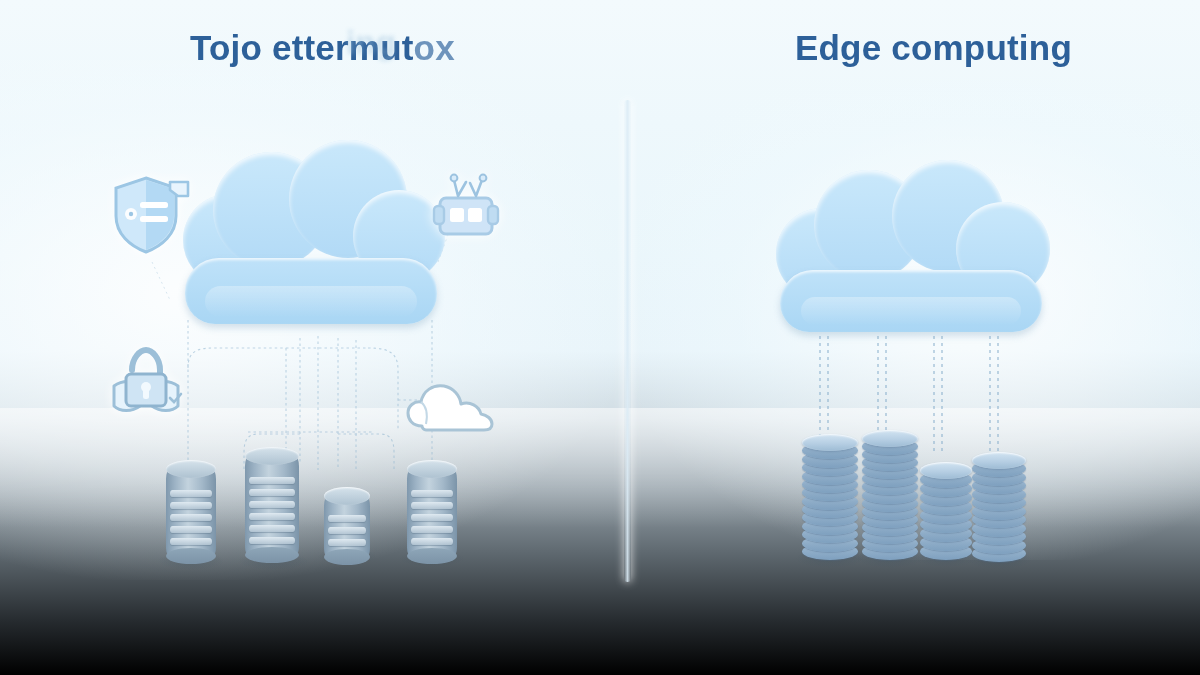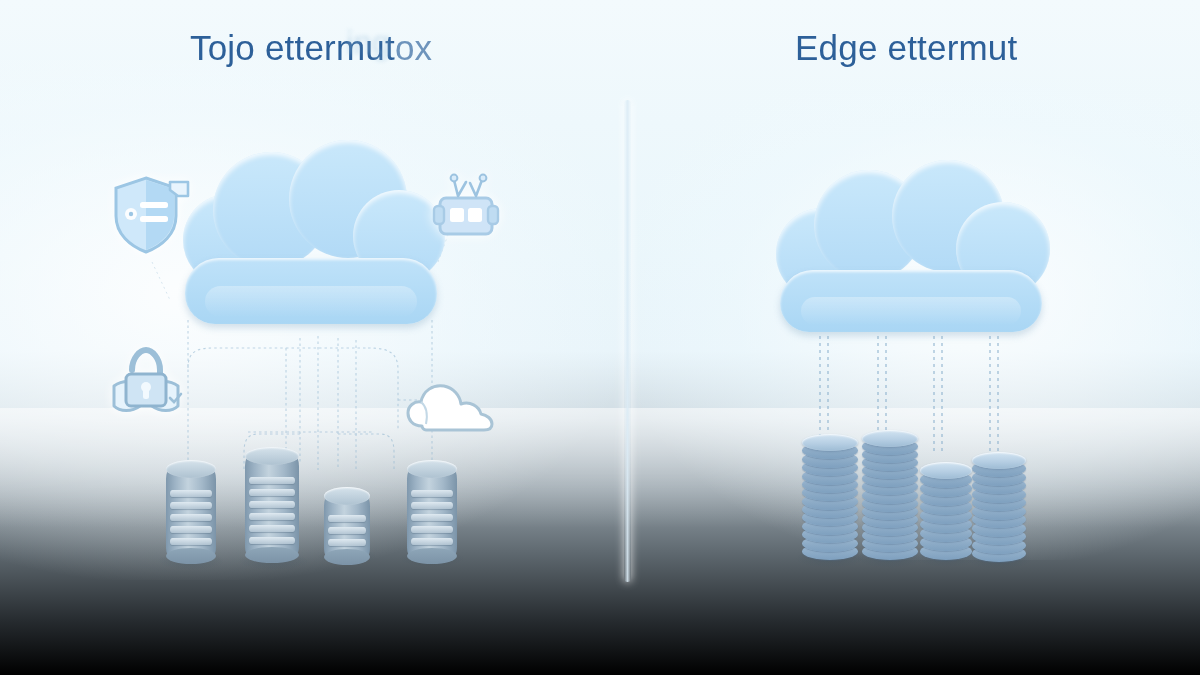--- a/index.html
+++ b/index.html
@@ -37,21 +37,21 @@
   .bg-floor-haze{
     position:absolute;left:0;right:0;top:408px;height:120px;
     background:linear-gradient(to bottom, rgba(255,255,255,.55), rgba(255,255,255,0));
     pointer-events:none;
   }
 
   
   .title{
     position:absolute;
     font-size:35px;
-    font-weight:400;
+    font-weight:700;
     color:#2d6099;
     letter-spacing:.2px;
     white-space:nowrap;
   }
   #title-left{ left:190px; top:28px; }
   #title-left .fade-tail{ color:#3c6ea4; opacity:.72; filter:blur(.6px); }
   #title-left .ghost{
     position:absolute;left:156px;top:-4px;
     color:#9fc3dd;opacity:.45;filter:blur(2.2px);
     font-size:33px;
@@ -158,21 +158,21 @@
 
   <div class="bg-base"></div>
   <div class="bg-glow-left"></div>
   <div class="bg-glow-right"></div>
   <div class="bg-floor-haze"></div>
 
   <div class="title" id="title-left">
     <span>Tojo ettermut</span><span class="fade-tail">ox</span>
     <span class="ghost">ing</span>
   </div>
-  <div class="title" id="title-right">Edge ettermut</div>
+  <div class="title" id="title-right">Edge computing</div>
 
   <div class="divider"></div>
 
   <svg class="links" viewBox="0 0 1200 675">
     <g fill="none" stroke="#8fb4cf" stroke-width="1.1" stroke-dasharray="2.5 3" opacity=".55">
       <path d="M188 320 L188 470"></path>
       <path d="M188 368 C188 352 196 348 214 348 L286 348"></path>
       <path d="M286 348 L286 470"></path>
       <path d="M300 338 L300 462"></path>
       <path d="M318 336 L318 470"></path>

